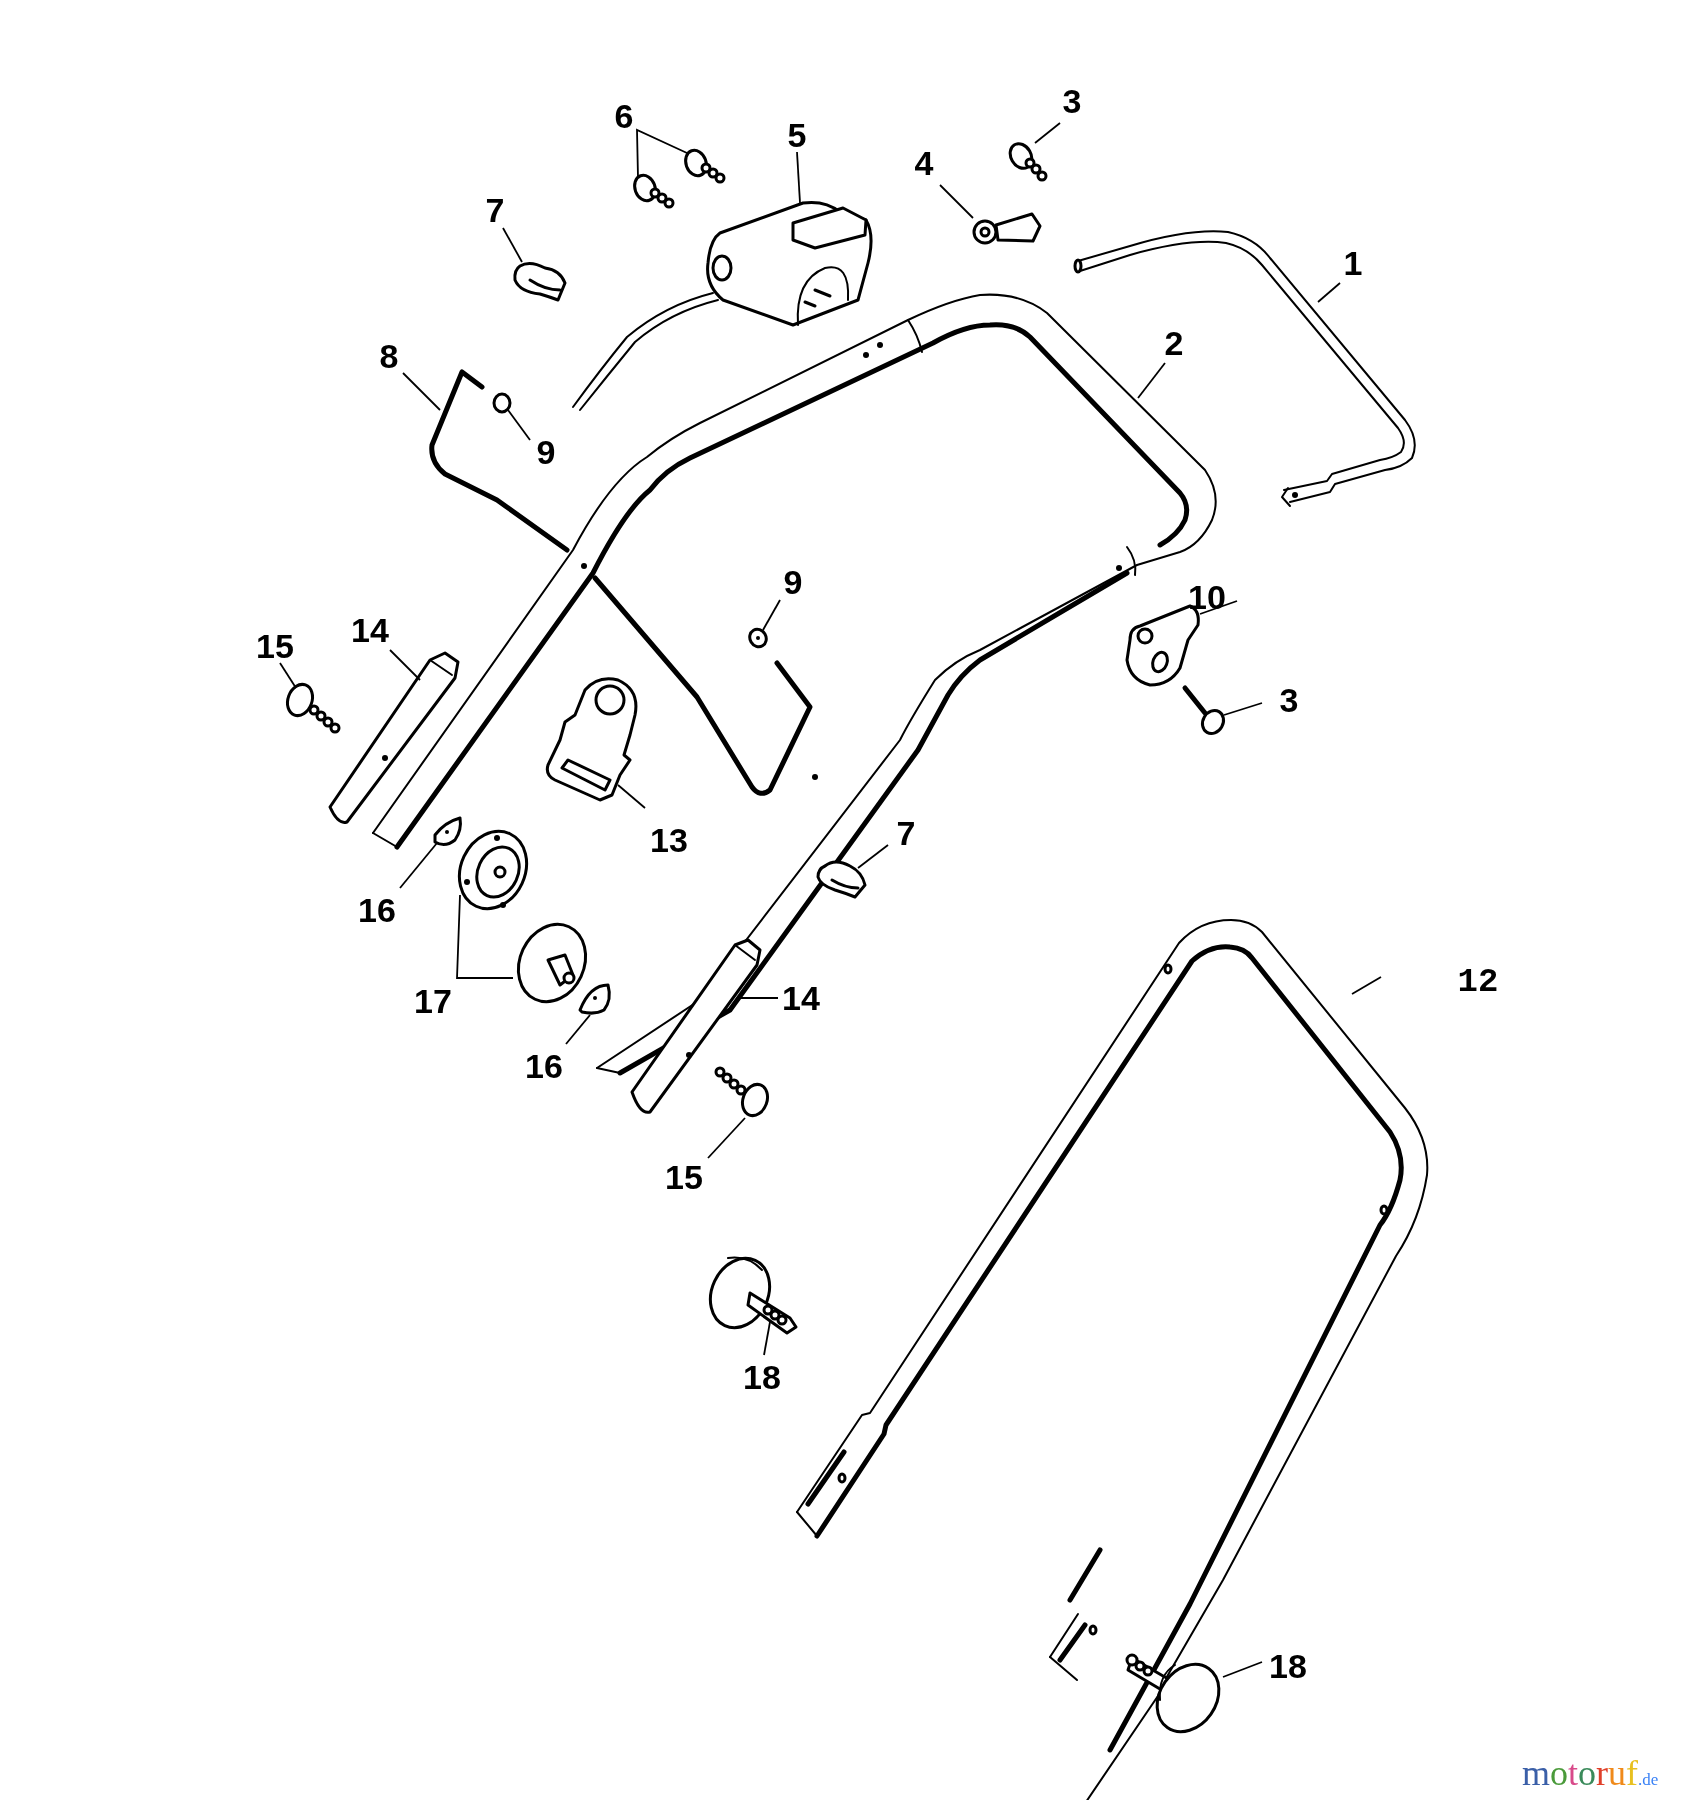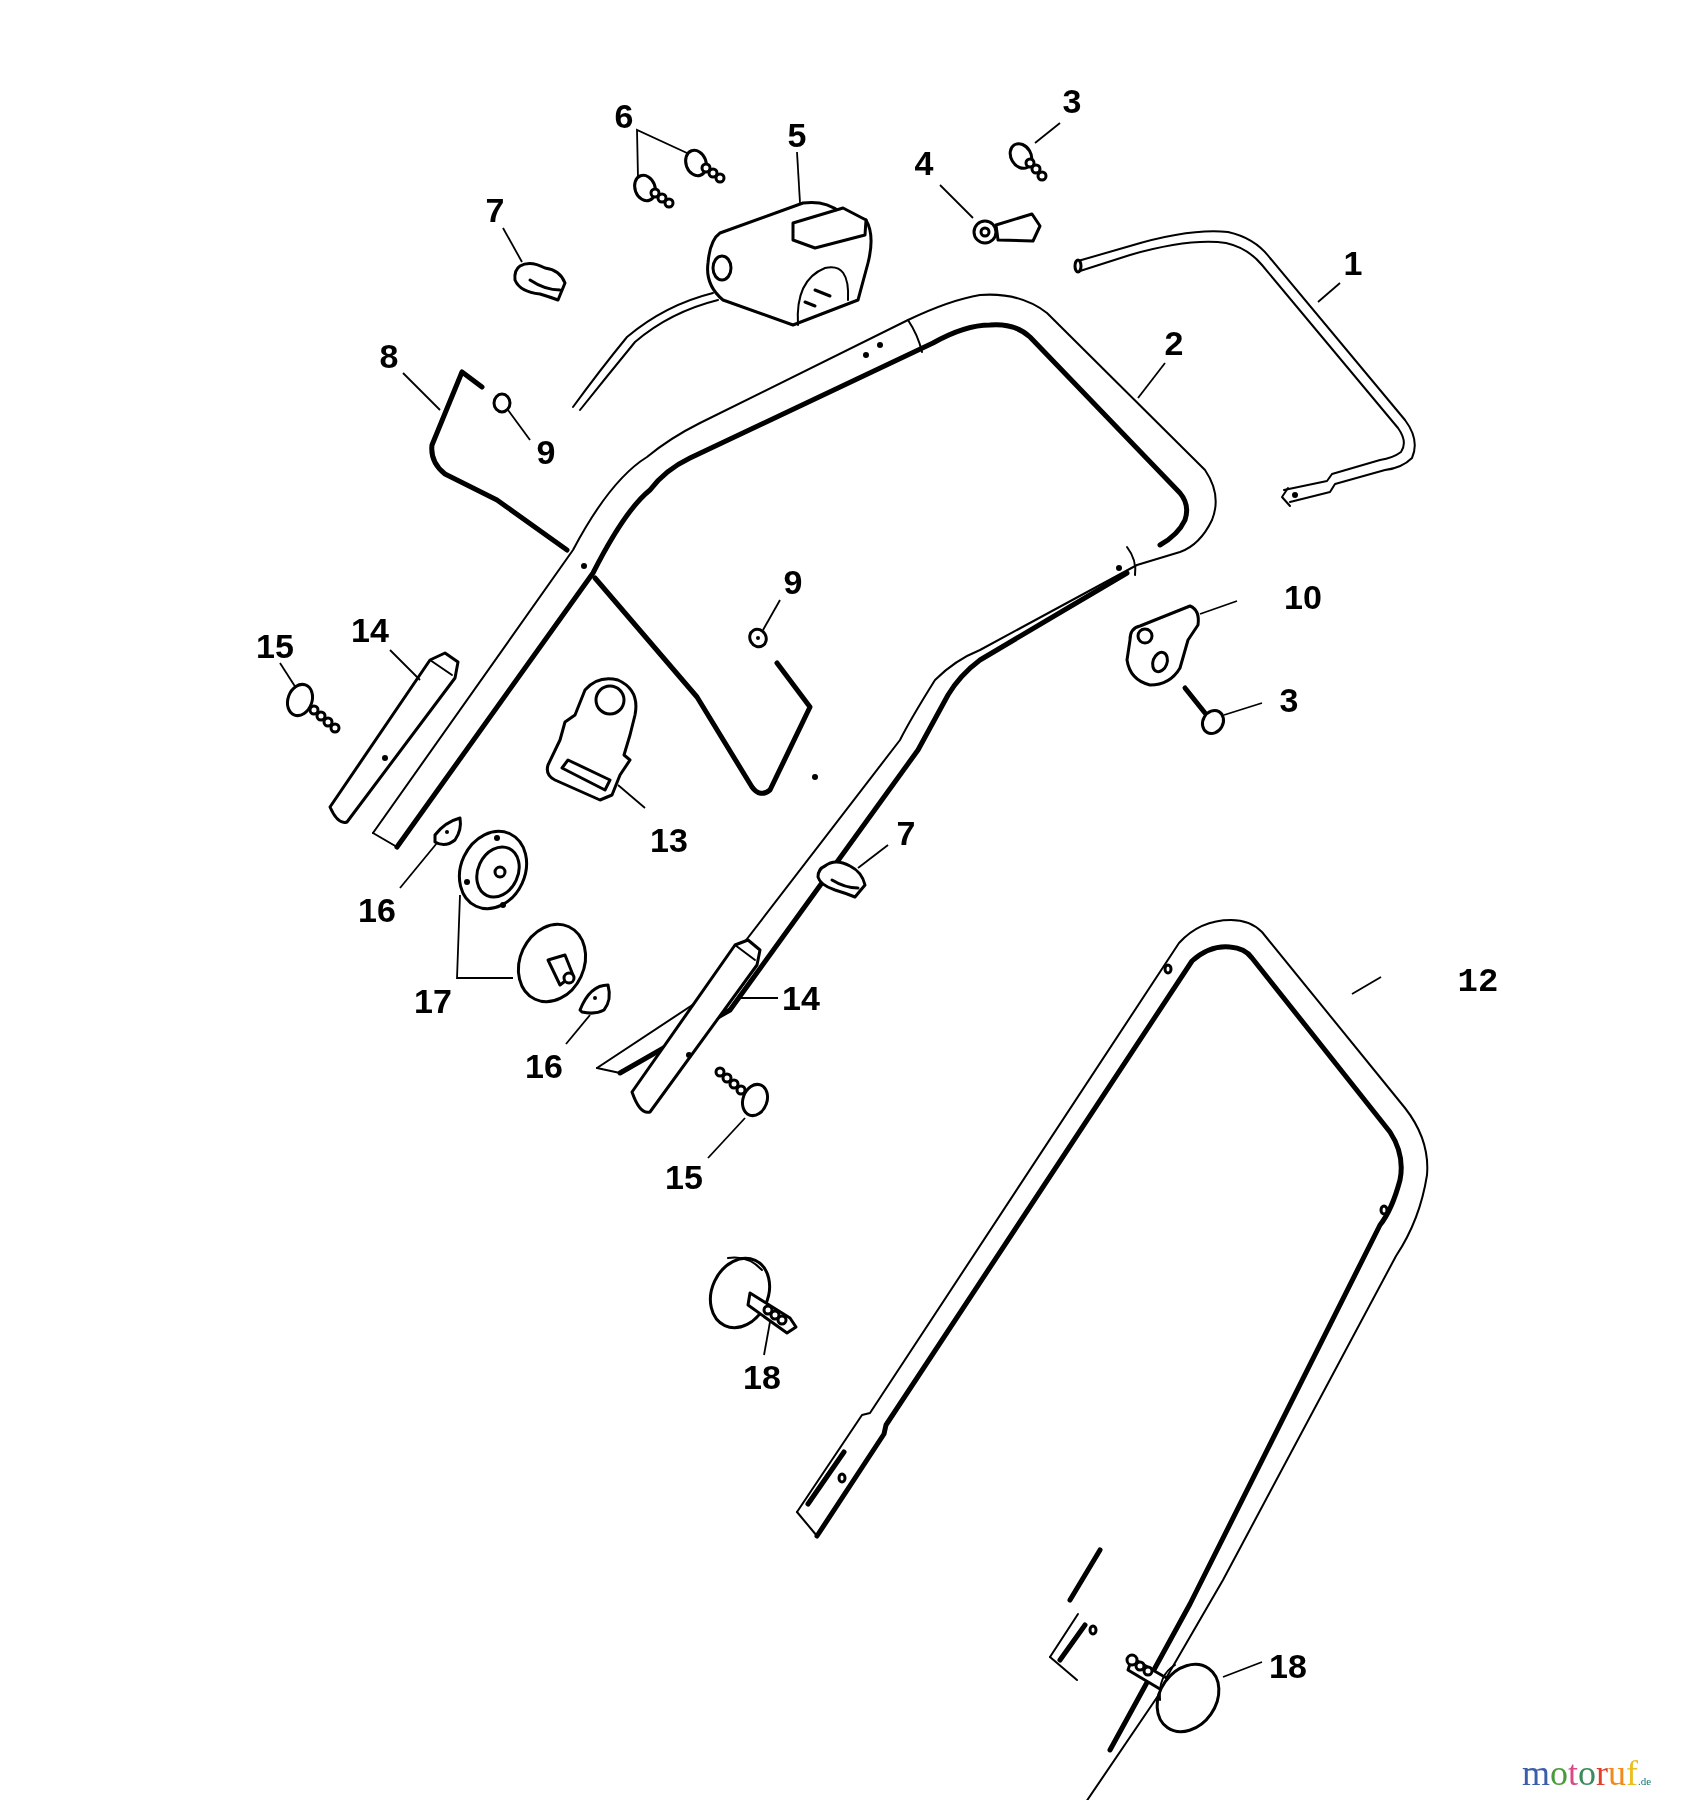--- a/index.html
+++ b/index.html
@@ -7,21 +7,21 @@
   #diagram { position: absolute; left: 0; top: 0; width: 1681px; height: 1800px; }
   .ln { fill: none; stroke: #000; stroke-width: 3; stroke-linecap: round; stroke-linejoin: round; }
   .ln2 { fill: none; stroke: #000; stroke-width: 2; stroke-linecap: round; stroke-linejoin: round; }
   .ln5 { fill: none; stroke: #000; stroke-width: 5; stroke-linecap: round; stroke-linejoin: round; }
   .lead { fill: none; stroke: #000; stroke-width: 1.8; }
   .part { fill: #fff; stroke: #000; stroke-width: 3; stroke-linejoin: round; }
   .dot { fill: #000; }
   .label { position: absolute; font-family: "Liberation Sans", sans-serif; font-weight: bold; font-size: 34px; color: #000; line-height: 1; transform: translate(-50%, -50%); white-space: nowrap; }
   .wm { position: absolute; left: 1522px; top: 1752px; font-family: "Liberation Serif", serif; font-size: 36px; letter-spacing: 0px; }
   .wm span { display: inline-block; }
-  .wm .tld { font-size: 11px; color: #0f766e; }
+  .wm .tld { font-size: 17px; color: #3b82f6; }
 </style>
 </head>
 <body>
 
 <svg id="diagram" viewBox="0 0 1681 1800" xmlns="http://www.w3.org/2000/svg">
 
   <g>
     <path class="ln2" d="M1078,261 L1130,246 Q1190,228 1228,232 Q1255,238 1270,258 L1405,420 Q1420,440 1412,458 Q1402,468 1385,470 L1335,484 L1330,492 L1290,502"></path>
     <path class="ln2" d="M1080,271 L1130,255 Q1190,238 1226,243 Q1248,248 1262,265 L1398,428 Q1408,442 1401,452 Q1393,458 1380,460 L1332,474 L1327,481 L1284,490"></path>
     <ellipse class="part" cx="1078" cy="266" rx="3" ry="6"></ellipse>
@@ -230,21 +230,21 @@
     <div class="label" style="left: 1353px; top: 263px;">1</div>
     <div class="label" style="left: 1174px; top: 343px;">2</div>
     <div class="label" style="left: 1072px; top: 101px;">3</div>
     <div class="label" style="left: 924px; top: 163px;">4</div>
     <div class="label" style="left: 797px; top: 135px;">5</div>
     <div class="label" style="left: 624px; top: 116px;">6</div>
     <div class="label" style="left: 495px; top: 210px;">7</div>
     <div class="label" style="left: 389px; top: 356px;">8</div>
     <div class="label" style="left: 546px; top: 452px;">9</div>
     <div class="label" style="left: 793px; top: 582px;">9</div>
-    <div class="label" style="left: 1303px; top: 597px;">10</div>
+    <div class="label" style="left: 1207px; top: 597px;">10</div>
     <div class="label" style="left: 1289px; top: 700px;">3</div>
     <div class="label" style="left: 1478px; top: 982px; font-family: Liberation Mono, monospace;">12</div>
     <div class="label" style="left: 669px; top: 840px;">13</div>
     <div class="label" style="left: 370px; top: 630px;">14</div>
     <div class="label" style="left: 801px; top: 998px;">14</div>
     <div class="label" style="left: 275px; top: 646px;">15</div>
     <div class="label" style="left: 684px; top: 1177px;">15</div>
     <div class="label" style="left: 377px; top: 910px;">16</div>
     <div class="label" style="left: 544px; top: 1066px;">16</div>
     <div class="label" style="left: 433px; top: 1001px;">17</div>

